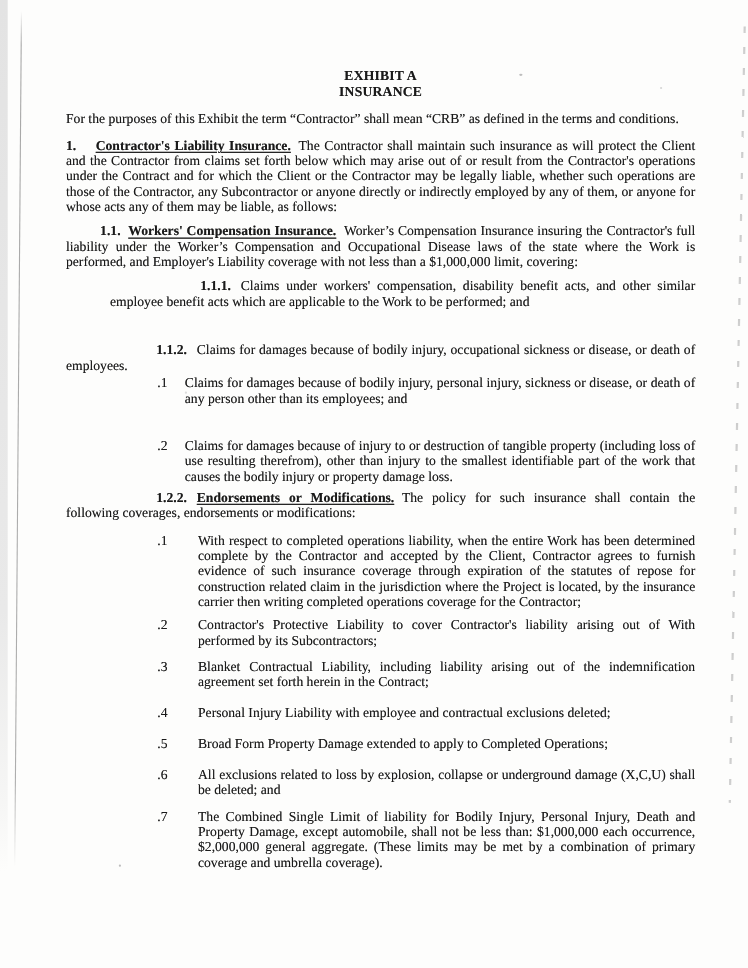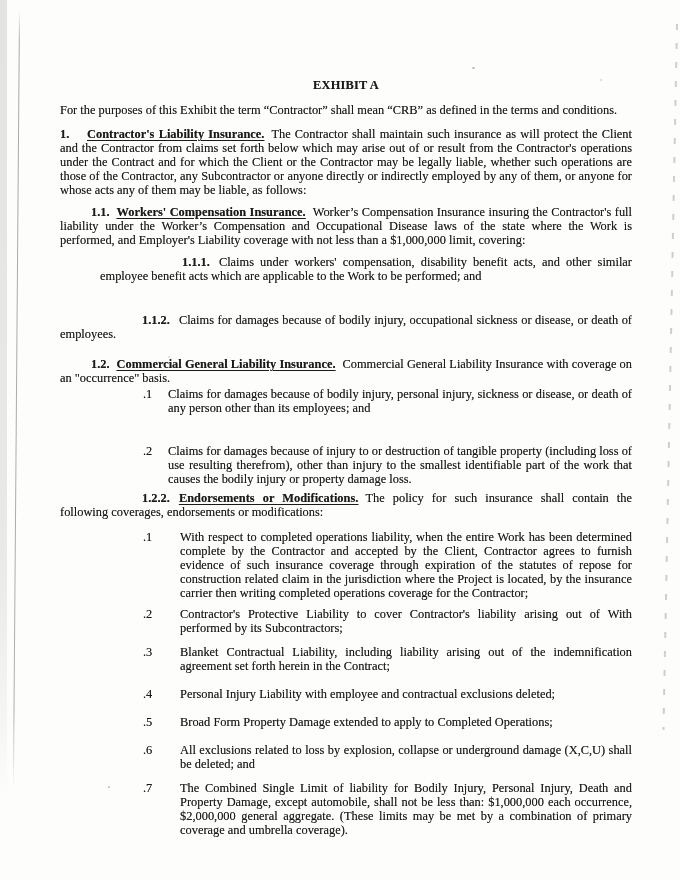--- a/index.html
+++ b/index.html
@@ -15,21 +15,21 @@
     background:linear-gradient(180deg,#e3e3e3 0%,#e9e9e9 70%,#f6f6f5 92%,#fdfdfc 100%);}
   .edge-line{position:absolute;left:19px;top:10px;width:1px;height:778px;
     background:linear-gradient(180deg,rgba(140,140,140,0) 0%,rgba(140,140,140,.75) 4%,rgba(140,140,140,.7) 90%,rgba(140,140,140,0) 100%);
     transform:rotate(0.45deg);transform-origin:top left;}
   .edge-dashes{position:absolute;left:676px;top:24px;width:2px;height:706px;
     background:repeating-linear-gradient(180deg,#c3c3c3 0px,#c9c9c9 6px,rgba(0,0,0,0) 6px,rgba(0,0,0,0) 19px);
     opacity:.85;transform:rotate(1.1deg);transform-origin:top left;}
   .speck{position:absolute;background:#bdbdbd;border-radius:50%;}
 
   
-  .col{position:absolute;left:60px;top:16px;width:572px;padding-top:62px;
+  .col{position:absolute;left:60px;top:0;width:572px;padding-top:62px;
     font-size:12.4px;line-height:14px;
     text-shadow:0 0 0.4px rgba(30,30,30,.55);}
   .title{ text-align:center;font-weight:bold;letter-spacing:.2px;}
   .para{margin:0;text-align:justify;}
   .plain{margin:0;}
   .ind1{text-indent:31px;}
   .ind2{text-indent:82px;}
   .num1{display:inline-block;width:27px;font-weight:bold;}
   .numi{font-weight:bold;margin-right:7px;}
   .numi2{font-weight:bold;margin-right:9px;}
@@ -49,33 +49,33 @@
   <div class="edge-dashes"></div>
   <div class="speck" style="left:472px;top:67px;width:3px;height:2px;"></div>
   <div class="speck" style="left:600px;top:79px;width:2px;height:2px;opacity:.6;"></div>
   <div class="speck" style="left:108px;top:786px;width:2px;height:2px;"></div>
   <div class="speck" style="left:168px;top:356px;width:2px;height:2px;opacity:.5;"></div>
 
   <div class="col">
 
     <div class="title">
       <div>EXHIBIT A</div>
+      <div>INSURANCE</div>
     </div>
 
     <p class="plain" style="margin-top:11px;">For the purposes of this Exhibit the term “Contractor” shall mean “CRB” as defined in the terms and conditions.</p>
 
     <p class="para" style="margin-top:10px;"><span class="num1">1.</span><span class="hd">Contractor's Liability Insurance.</span><span>The Contractor shall maintain such insurance as will protect the Client and the Contractor from claims set forth below which may arise out of or result from the Contractor's operations under the Contract and for which the Client or the Contractor may be legally liable, whether such operations are those of the Contractor, any Subcontractor or anyone directly or indirectly employed by any of them, or anyone for whose acts any of them may be liable, as follows:</span></p>
 
     <p class="para ind1" style="margin-top:8px;"><span class="numi">1.1.</span><span class="hd">Workers' Compensation Insurance.</span><span>Worker’s Compensation Insurance insuring the Contractor's full liability under the Worker’s Compensation and Occupational Disease laws of the state where the Work is performed, and Employer's Liability coverage with not less than a $1,000,000 limit, covering:</span></p>
 
     <p class="para ind2" style="margin-top:8px;margin-left:40px;"><span class="numi2">1.1.1.</span><span>Claims under workers' compensation, disability benefit acts, and other similar employee benefit acts which are applicable to the Work to be performed; and</span></p>
 
     <p class="para ind2" style="margin-top:30px;"><span class="numi2">1.1.2.</span><span>Claims for damages because of bodily injury, occupational sickness or disease, or death of employees.</span></p>
 
-    <p class="para ind1" style="margin-top:16px;"><span class="numi">1.2.</span><span class="hd">Commercial General Liability Insurance.</span><span>Commercial General Liability Insurance with coverage on an "occurrence" basis.</span></p>
 
 
     <div class="item" style="margin-top:2px;">
       <div class="inum">.1</div>
       <div class="itext">Claims for damages because of bodily injury, personal injury, sickness or disease, or death of any person other than its employees; and</div>
     </div>
     <div class="item" style="margin-top:29px;">
       <div class="inum">.2</div>
       <div class="itext">Claims for damages because of injury to or destruction of tangible property (including loss of use resulting therefrom), other than injury to the smallest identifiable part of the work that causes the bodily injury or property damage loss.</div>
     </div>

